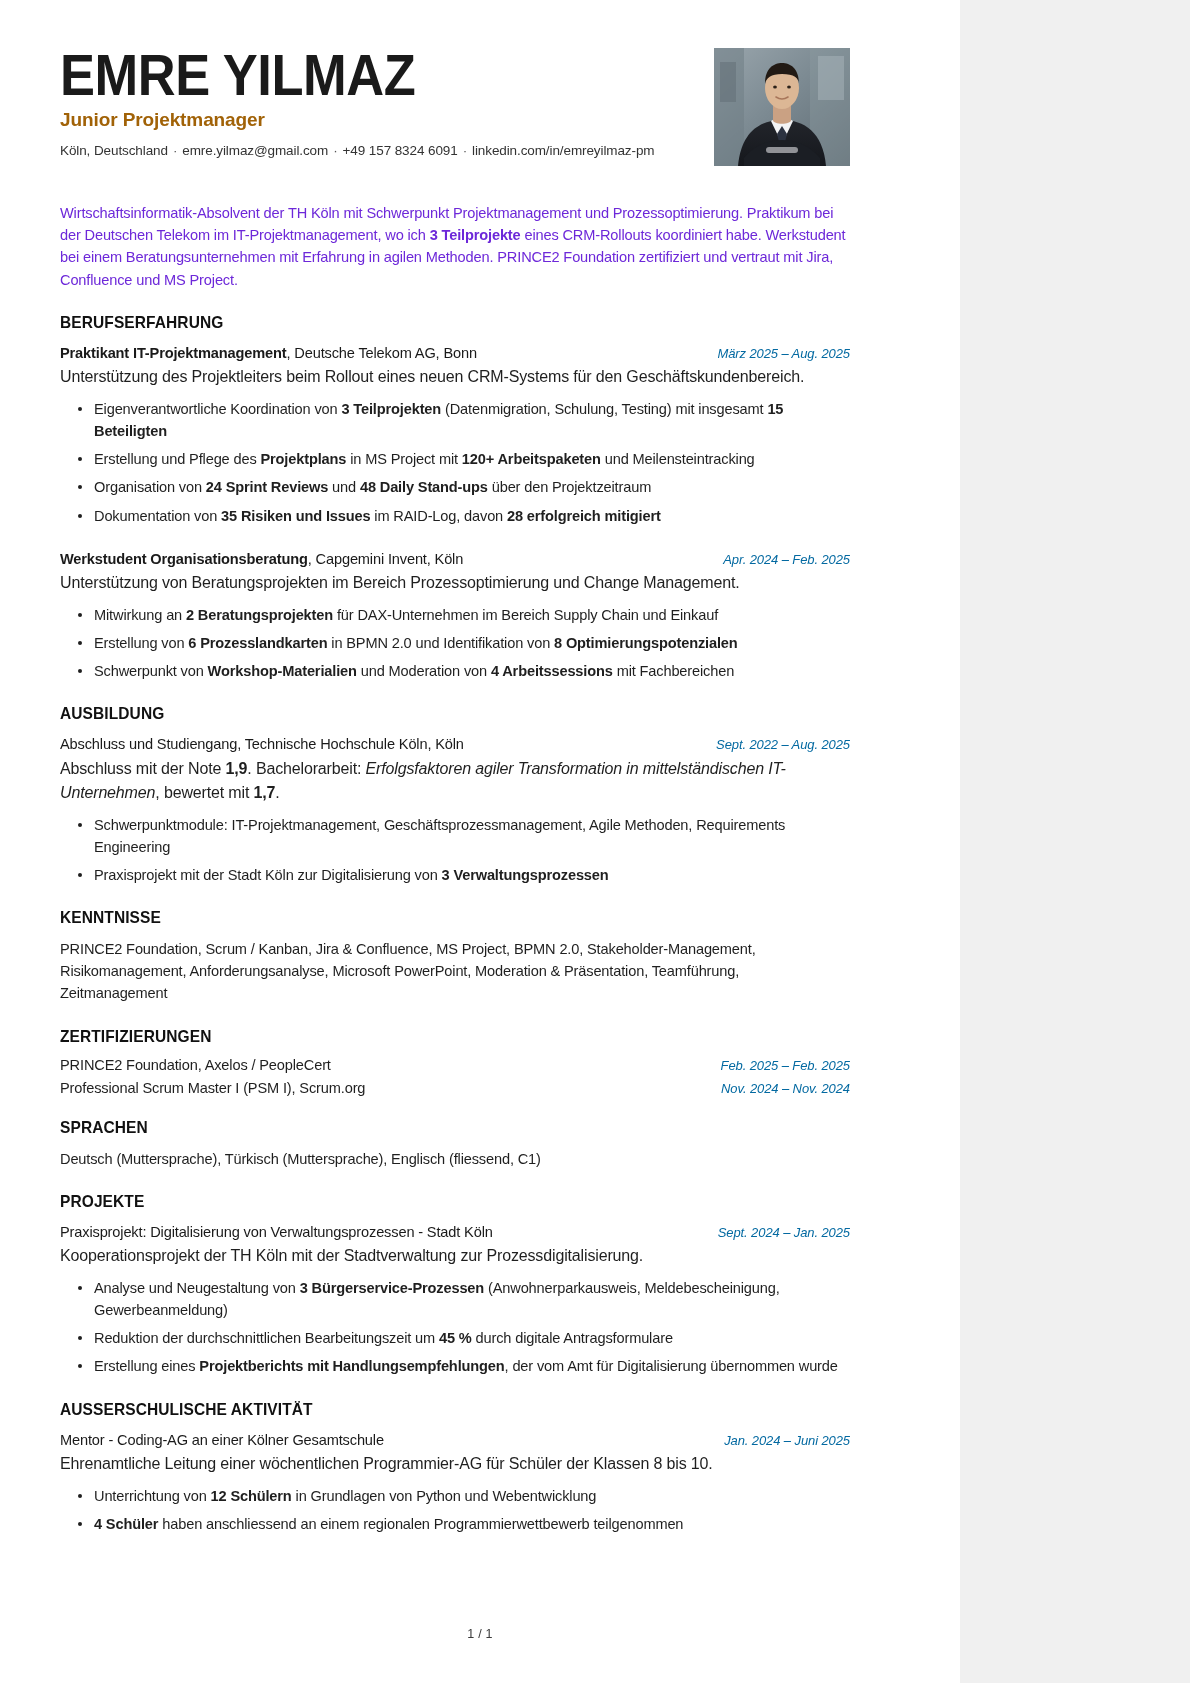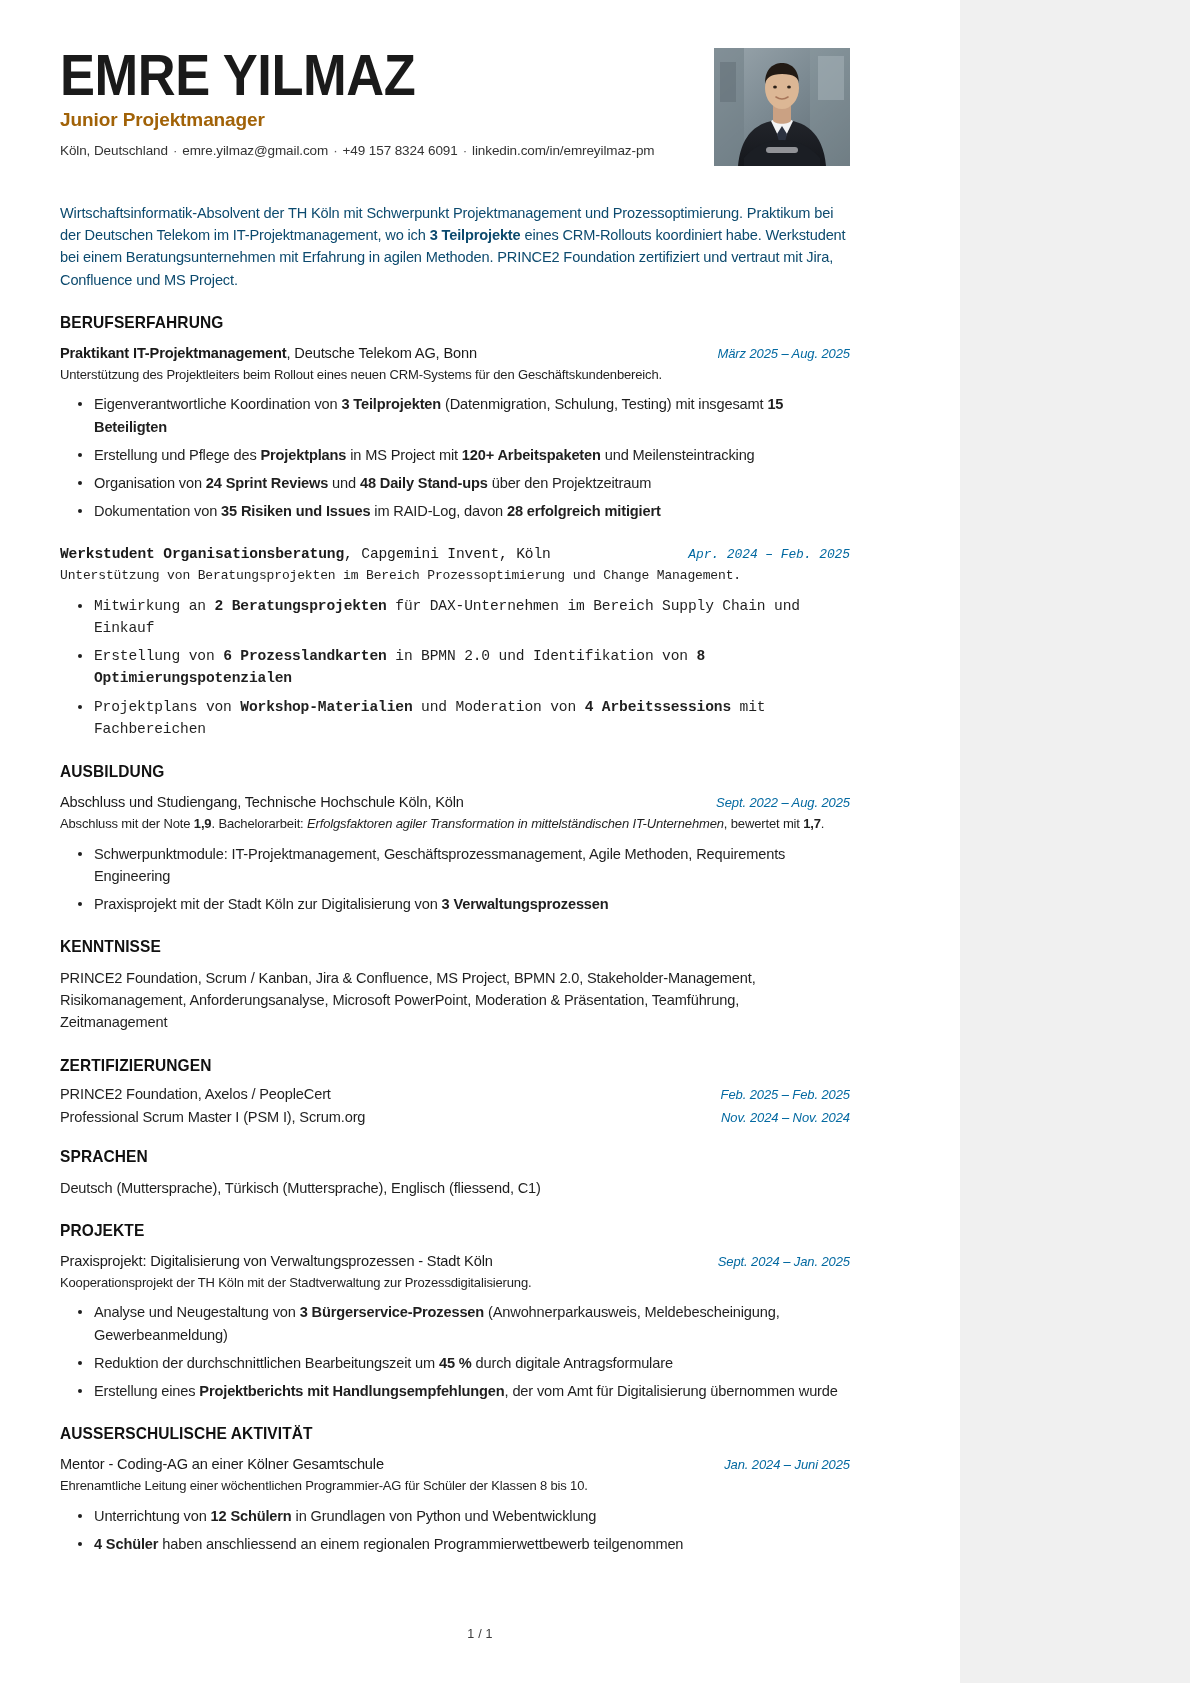--- a/index.html
+++ b/index.html
@@ -55,21 +55,21 @@
     overflow: hidden;
     background: #7d8b93;
   }
   .photo svg { display: block; width: 136px; height: 118px; }
 
   
   .summary {
     margin-top: 30px;
     font-size: 14.6px;
     line-height: 1.52;
-    color: #0c4a6e;
+    color: #6d28d9;
     text-align: left;
     letter-spacing: -0.15px;
   }
 
   
   .section { margin-top: 22px; }
   .section-title {
     font-size: 16.5px;
     font-weight: 700;
     color: #111111;
@@ -95,21 +95,21 @@
   .entry-title b { font-weight: 700; }
   .entry-date {
     font-size: 13px;
     font-style: italic;
     color: #0369a1;
     white-space: nowrap;
     letter-spacing: -0.1px;
     flex-shrink: 0;
   }
   .entry-sub {
-    font-size: 13px;
+    font-size: 16px;
     color: #1f1f1f;
     line-height: 1.5;
     letter-spacing: -0.15px;
     margin-top: 1px;
   }
   ul.bullets {
     margin: 9px 0 0 0;
     padding-left: 34px;
     list-style: none;
   }
@@ -230,30 +230,30 @@
       </div>
       <div class="entry-sub">Unterstützung des Projektleiters beim Rollout eines neuen CRM-Systems für den Geschäftskundenbereich.</div>
       <ul class="bullets">
         <li><span>Eigenverantwortliche Koordination von </span><b class="bd">3 Teilprojekten</b><span> (Datenmigration, Schulung, Testing) mit insgesamt </span><b class="bd">15 Beteiligten</b><span></span></li>
         <li><span>Erstellung und Pflege des </span><b class="bd">Projektplans</b><span> in MS Project mit </span><b class="bd">120+ Arbeitspaketen</b><span> und Meilensteintracking</span></li>
         <li><span>Organisation von </span><b class="bd">24 Sprint Reviews</b><span> und </span><b class="bd">48 Daily Stand-ups</b><span> über den Projektzeitraum</span></li>
         <li><span>Dokumentation von </span><b class="bd">35 Risiken und Issues</b><span> im RAID-Log, davon </span><b class="bd">28 erfolgreich mitigiert</b><span></span></li>
       </ul>
     </div>
 
-    <div class="entry" style="margin-top:22px;font-family:Liberation Mono, monospace;">
+    <div class="entry" style="margin-top:22px;">
       <div class="entry-head">
         <div class="entry-title"><b>Werkstudent Organisationsberatung</b><span>, Capgemini Invent, Köln</span></div>
         <div class="entry-date">Apr. 2024 – Feb. 2025</div>
       </div>
       <div class="entry-sub">Unterstützung von Beratungsprojekten im Bereich Prozessoptimierung und Change Management.</div>
       <ul class="bullets">
         <li><span>Mitwirkung an </span><b class="bd">2 Beratungsprojekten</b><span> für DAX-Unternehmen im Bereich Supply Chain und Einkauf</span><b class="bd"></b><span></span></li>
         <li><span>Erstellung von </span><b class="bd">6 Prozesslandkarten</b><span> in BPMN 2.0 und Identifikation von </span><b class="bd">8 Optimierungspotenzialen</b><span></span></li>
-        <li><span>Projektplans von </span><b class="bd">Workshop-Materialien</b><span> und Moderation von </span><b class="bd">4 Arbeitssessions</b><span> mit Fachbereichen</span></li>
+        <li><span>Schwerpunkt von </span><b class="bd">Workshop-Materialien</b><span> und Moderation von </span><b class="bd">4 Arbeitssessions</b><span> mit Fachbereichen</span></li>
       </ul>
     </div>
   </div>
 
   <div class="section">
     <h2 class="section-title">AUSBILDUNG</h2>
     <div class="entry">
       <div class="entry-head">
         <div class="entry-title">Abschluss und Studiengang, Technische Hochschule Köln, Köln</div>
         <div class="entry-date">Sept. 2022 – Aug. 2025</div>

